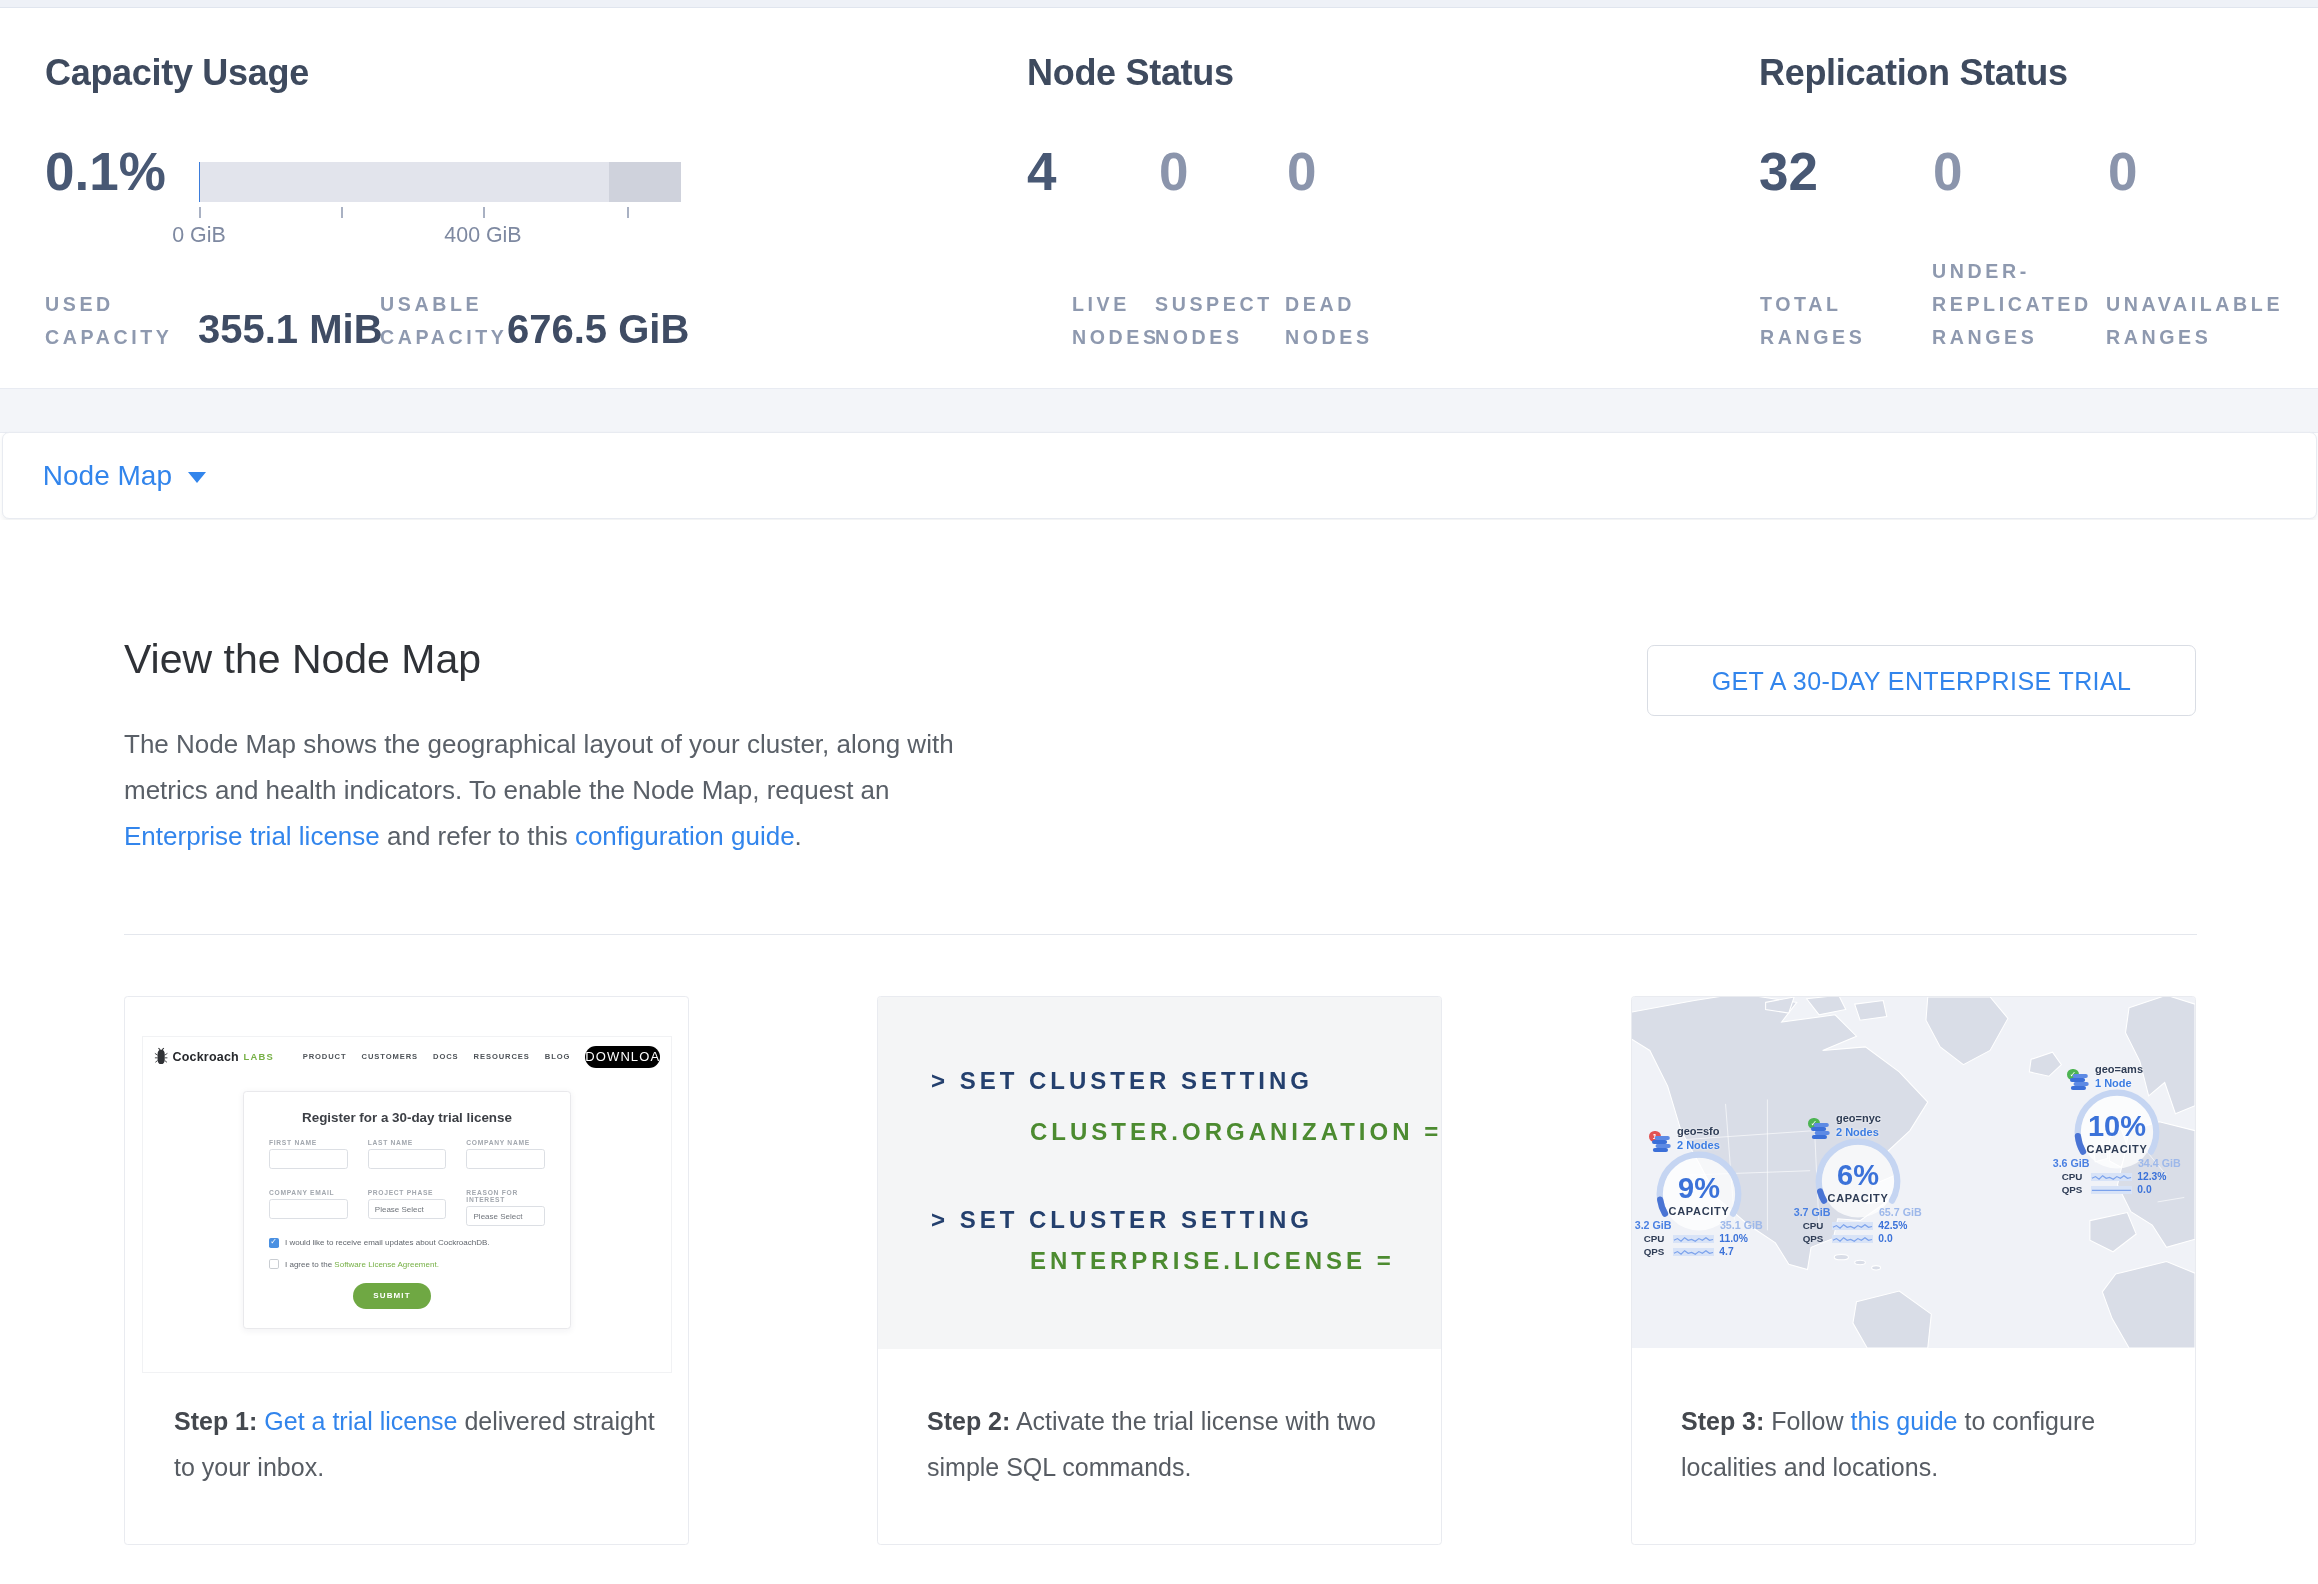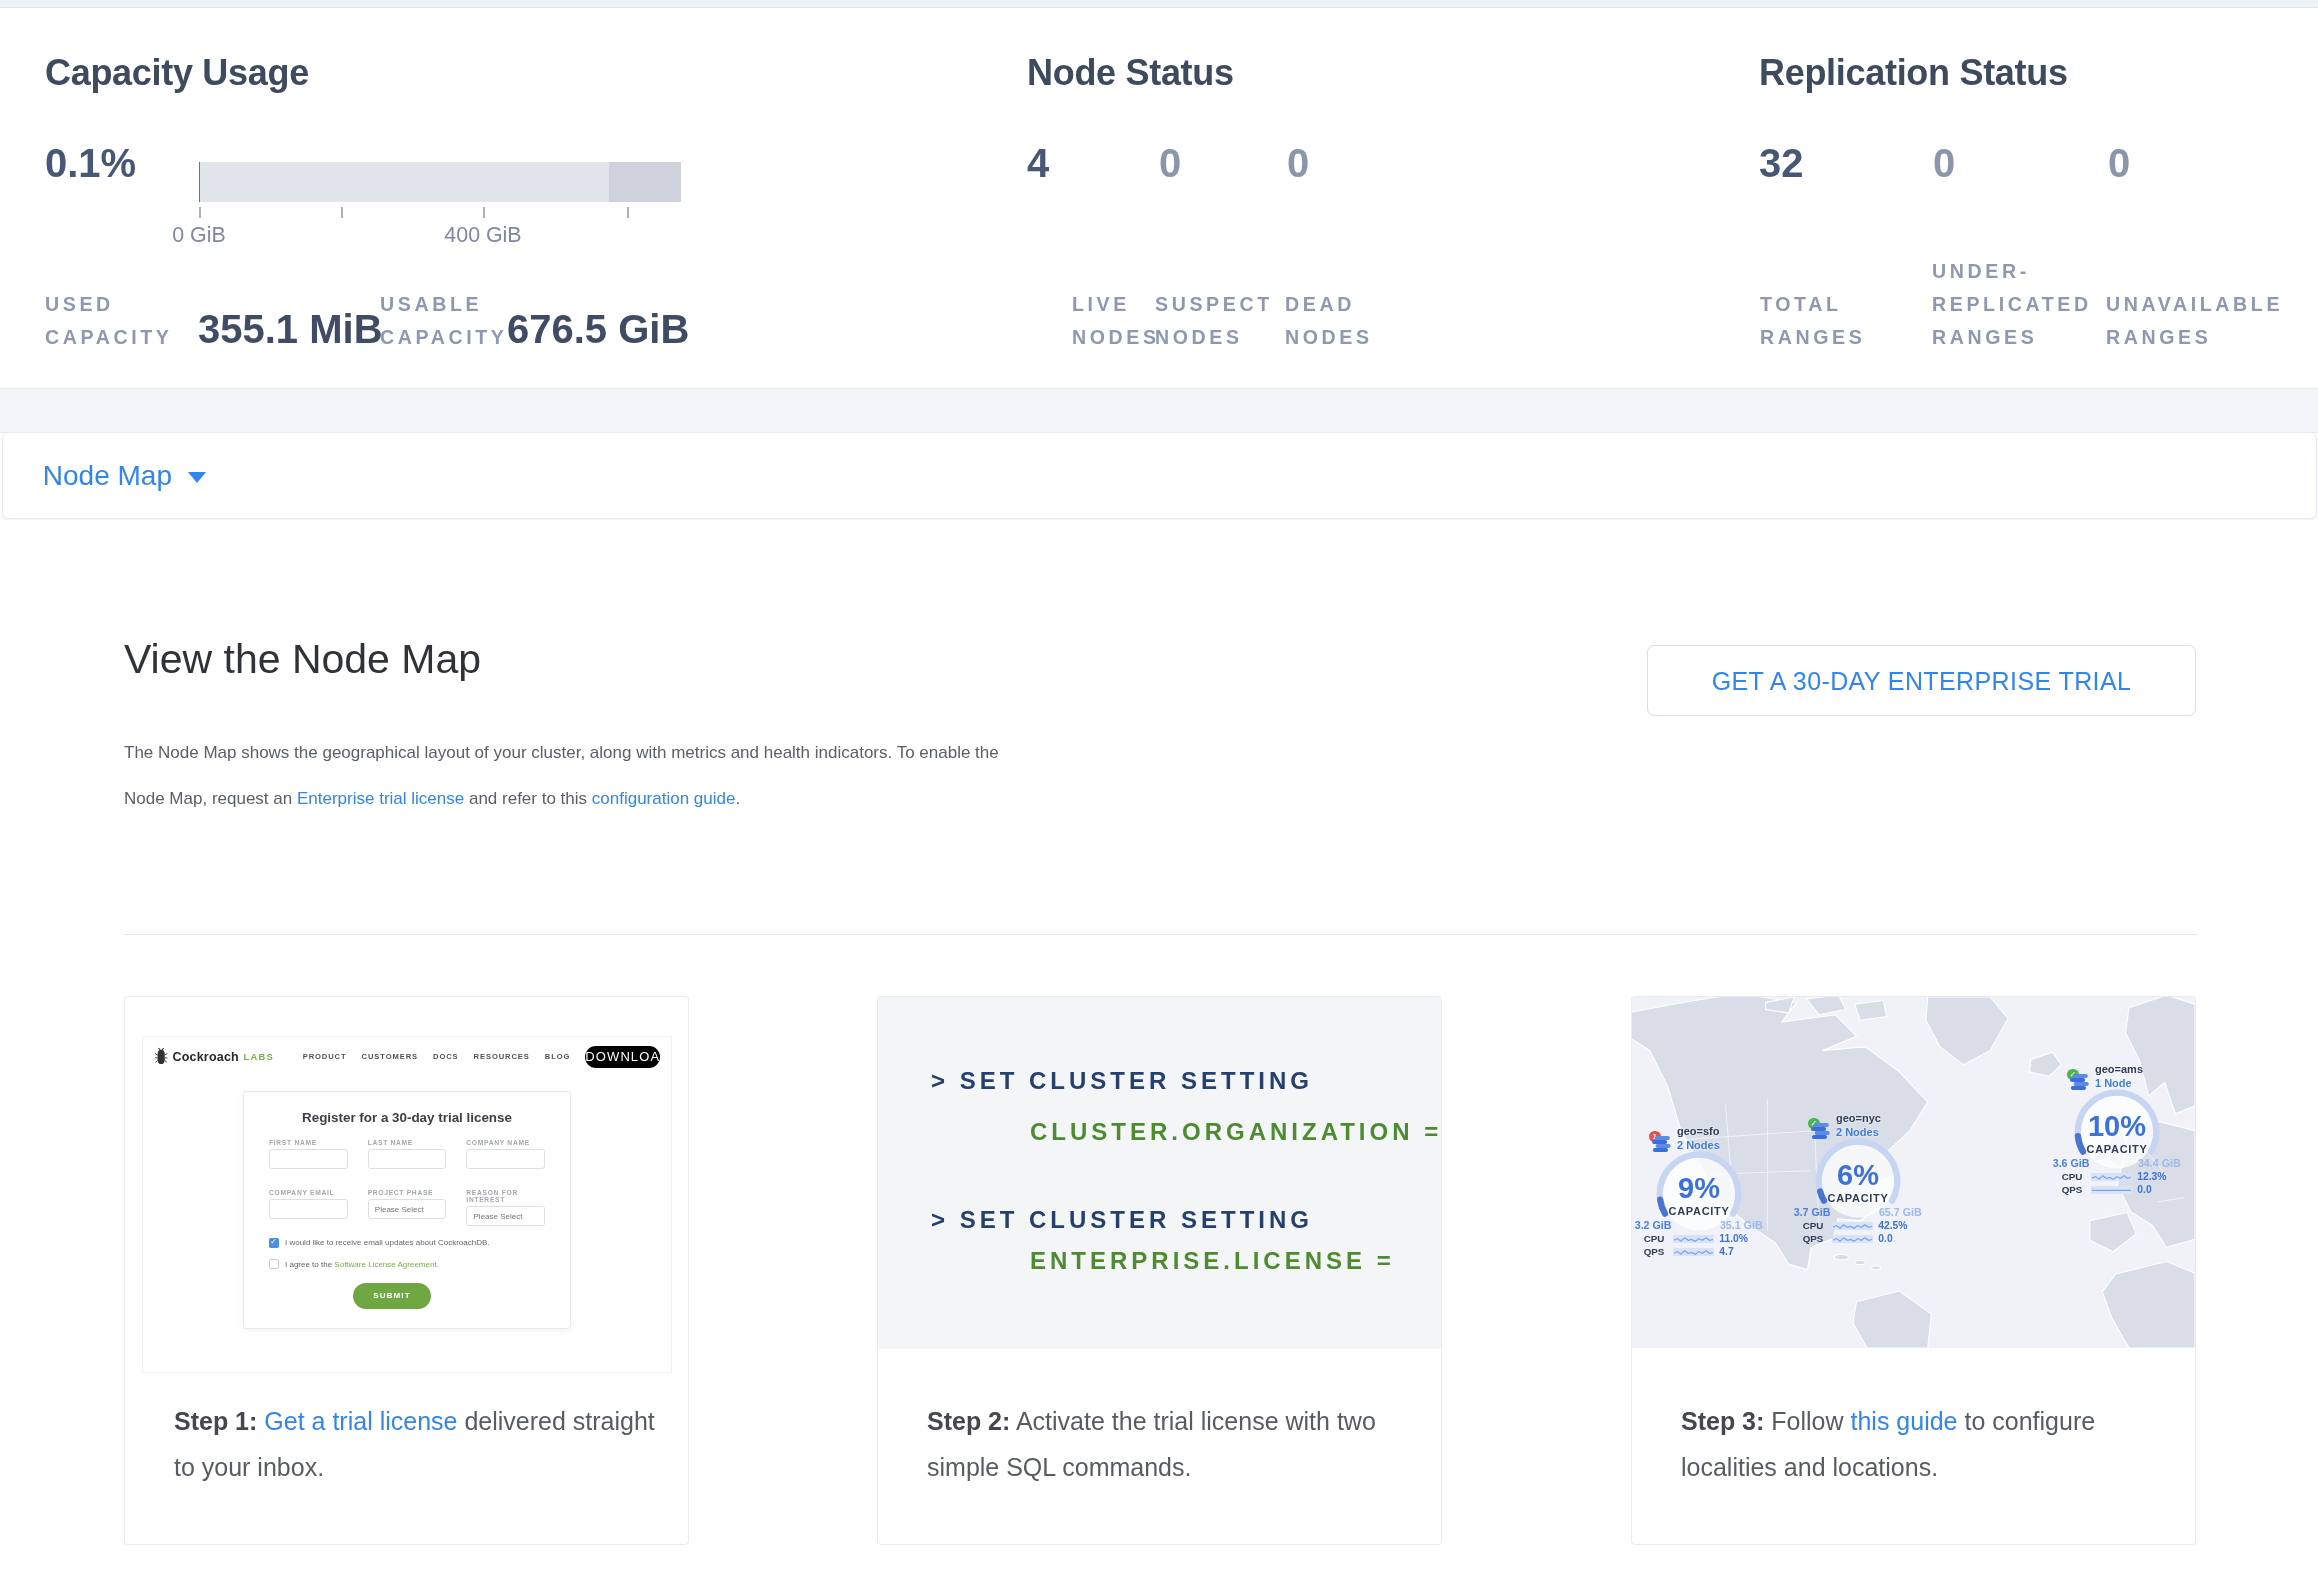--- a/index.html
+++ b/index.html
@@ -6,41 +6,41 @@
   html,body { background:#fff; }
   .page {
     position:relative; width:2319px; height:1585px; overflow:hidden;
     font-family:"Liberation Sans","DejaVu Sans",sans-serif; background:#fff; color:#3e4a5e;
   }
 
   
   .top-strip { position:absolute; top:0; left:0; right:0; height:8px; background:#eef1f7; border-bottom:0.9px solid #e0e5ee; }
   .stats { position:absolute; top:9px; left:0; right:0; height:379px; background:#fff; }
   .stat-title { position:absolute; top:43px; font-size:36px; font-weight:700; color:#3e4a5e; letter-spacing:-0.3px; }
-  .big-num { position:absolute; top:132px; font-size:40px; font-weight:700; color:#485874; }
+  .big-num { position:absolute; top:132px; font-size:53px; font-weight:700; color:#485874; }
   .big-num.muted { color:#8b95ac; }
   .cap-bar { position:absolute; left:199px; top:153px; width:482px; height:40px; background:#e2e4ec; }
   .cap-seg { position:absolute; top:0; height:100%; right:0; background:#cfd2dc; }
   .cap-used { position:absolute; left:0; top:0; height:100%; background:#3b7cdb; }
   .tick { position:absolute; top:198px; width:1.8px; height:10.7px; background:#a9b1c3; }
   .tick-label { position:absolute; top:214px; font-size:21.4px; color:#7e89a1; transform:translateX(-50%); white-space:nowrap; }
   .stat-label { position:absolute; bottom:34px; font-size:19.6px; font-weight:700; letter-spacing:3.6px; color:#8e99af; line-height:33px; }
   .metric-value { position:absolute; bottom:36px; font-size:40px; font-weight:700; color:#3f4c64; white-space:nowrap; }
 
   .band { position:absolute; top:388px; left:0; right:0; height:45px; background:#f3f5f9; border-top:0.9px solid #e8ebf2; border-bottom:0.9px solid #e8ebf2; }
 
   
   .selector-bar { position:absolute; top:432px; left:1.8px; right:1.8px; height:87px; background:#fff; border:0.9px solid #e8ebf1; border-radius:7.1px; box-shadow:0 2.7px 4.5px rgba(60,70,90,.07); cursor:pointer; }
   .selector-label { position:absolute; left:40px; top:27px; font-size:28px; color:#3285ec; }
   .selector-caret { position:absolute; left:185px; top:39px; width:0; height:0; border-left:9px solid transparent; border-right:9px solid transparent; border-top:11.6px solid #3285ec; }
 
   
   .content { position:absolute; top:520px; left:0; right:0; bottom:0; background:#fff; }
   .page-title { position:absolute; left:124px; top:116px; font-size:41px; font-weight:500; color:#2f3237; }
-  .desc { position:absolute; left:124px; top:210px; width:883px; font-size:17px; line-height:46px; color:#5a6068; }
+  .desc { position:absolute; left:124px; top:201px; width:883px; font-size:26px; line-height:46px; color:#5a6068; }
   a.lnk, .lnk { color:#3285ec; text-decoration:none; cursor:pointer; }
   .trial-btn { position:absolute; left:1647px; top:125px; width:549px; height:71px; background:#fff; border:1.8px solid #d9dde4; border-radius:7.1px; font-size:25px; font-weight:500; letter-spacing:0.4px; color:#3285ec; text-align:center; line-height:68px; cursor:pointer; font-family:inherit; }
   .divider { position:absolute; left:124px; top:414px; width:2073px; height:0; border-top:0.9px solid #e4e7ed; }
 
   .card { position:absolute; top:476px; width:565px; height:549px; background:#fff; border:0.9px solid #e9ebf0; border-radius:3.6px; overflow:hidden; }
   .card.c1 { left:124px; } .card.c2 { left:877px; } .card.c3 { left:1631px; }
   .caption { position:absolute; left:49px; right:31px; top:401px; font-size:25px; line-height:46px; color:#575c63; }
   .caption b { color:#44484e; }
 
   

